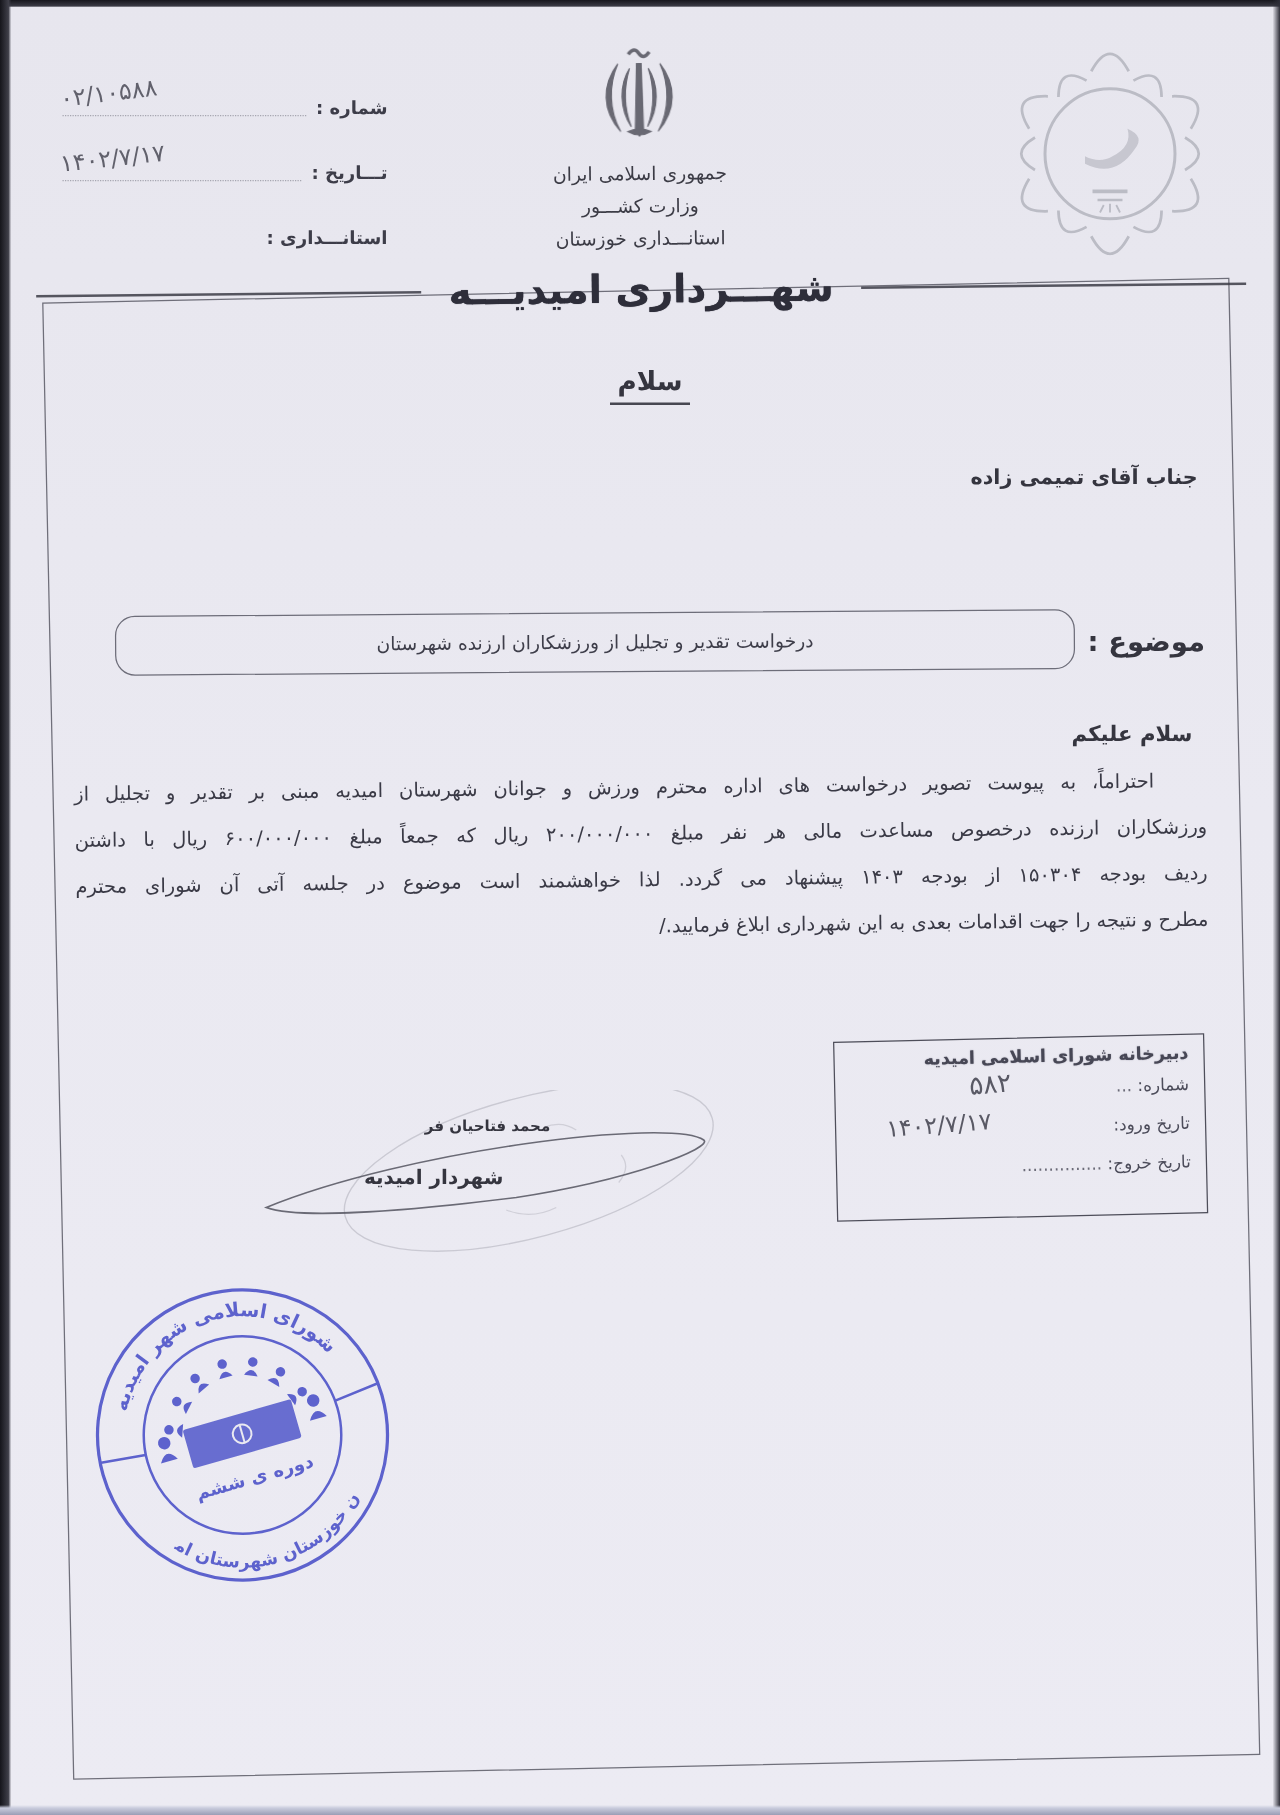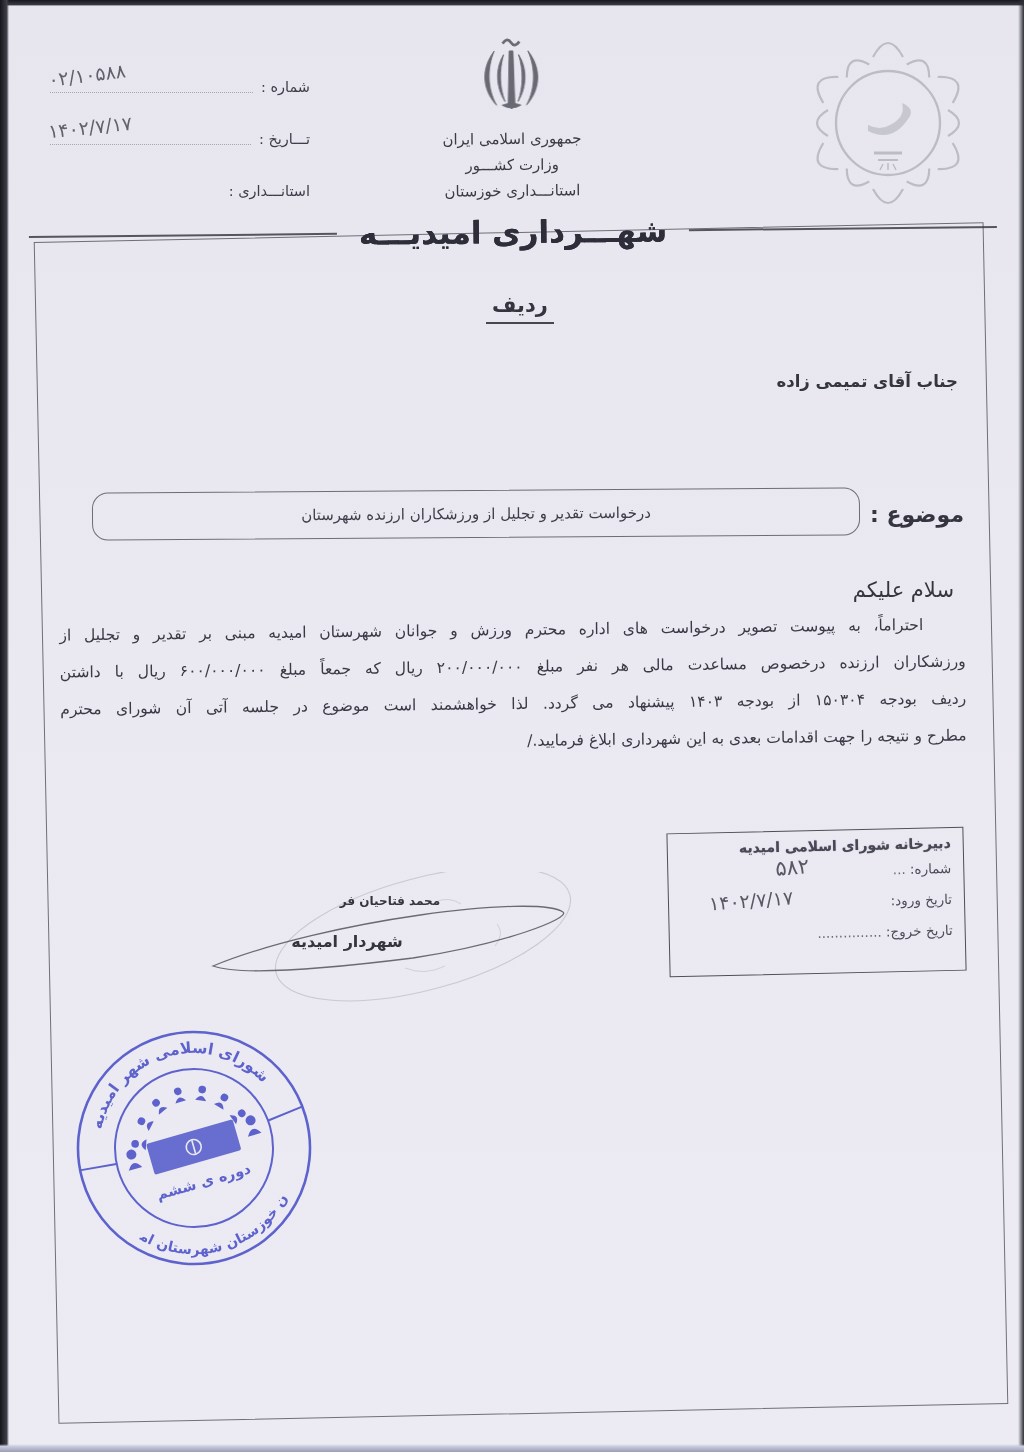--- a/index.html
+++ b/index.html
@@ -28,21 +28,21 @@
   .emblem{display:block;margin:0 auto;opacity:.8;filter:blur(.3px);}
   .hdr .lh-line{font-size:15px;letter-spacing:2px;color:var(--line);margin-top:8px;}
   .title-row{display:flex;align-items:center;margin-top:14px;padding:0 28px;}
   .title-row .rule{flex:1;height:2px;background:#3b3b45;opacity:.85;}
   .muni{font-size:31px;font-weight:bold;letter-spacing:1px;color:#2e2e3a;padding:0 22px;
     text-shadow:0 0 .6px #2e2e3a;}
 
   
   .meta{position:absolute;left:42px;top:76px;width:268px;direction:rtl;}
   .meta .row{display:flex;align-items:center;margin-bottom:30px;position:relative;height:22px;}
-  .meta .lbl{font-size:14.5px;font-weight:normal;letter-spacing:2px;color:#3d3d49;white-space:nowrap;}
+  .meta .lbl{font-size:14.5px;font-weight:bold;letter-spacing:2px;color:#3d3d49;white-space:nowrap;}
   .meta .leader{flex:1;border-bottom:1.5px dotted #8b8b97;margin:0 8px;height:12px;opacity:.7;}
   .hand{color:var(--hand);}
   .meta .val{position:absolute;left:6px;top:-12px;font-size:19px;letter-spacing:3px;transform:rotate(-7deg);opacity:.85;}
   .meta .row.r2 .val{transform:rotate(-6deg);letter-spacing:4px;}
 
   
   .sun-seal{position:absolute;left:793px;top:28px;opacity:.55;filter:blur(.4px);}
   .sun-seal path,.sun-seal circle{stroke:var(--seal-gray);fill:none;}
   .sun-seal .fill{fill:var(--seal-gray);stroke:none;}
 
@@ -57,21 +57,21 @@
   .recipient .r2{font-size:18px;font-weight:bold;margin-top:14px;}
 
   
   .subject{position:absolute;right:60px;left:92px;top:490px;direction:rtl;display:flex;align-items:center;}
   .subject .lbl{font-size:22px;font-weight:bold;white-space:nowrap;margin-left:10px;}
   .subject .box{flex:1;height:48px;border:1.4px solid #6d6d79;border-radius:16px;
     display:flex;align-items:center;justify-content:center;transform:rotate(-.4deg);}
   .subject .box span{font-size:15px;color:#3e3e4a;letter-spacing:.3px;}
 
   
-  .greeting{position:absolute;right:70px;top:578px;font-size:21px;font-weight:normal;direction:rtl;}
+  .greeting{position:absolute;right:70px;top:578px;font-size:17px;font-weight:bold;direction:rtl;}
   .body-par{position:absolute;right:58px;left:60px;top:612px;direction:rtl;
     font-size:15.6px;line-height:37px;color:#3a3a46;transform:rotate(-.7deg);}
   .body-par .bl{text-align:justify;}
   .body-par .jl{text-align-last:justify;}
   .body-par .first{text-indent:42px;}
 
   
   .rbox{position:absolute;left:668px;top:830px;width:297px;height:144px;
     border:1.6px solid #4e4e5a;transform:rotate(-1.3deg);direction:rtl;
     padding:7px 12px 6px;color:#4c4c5a;}
@@ -163,21 +163,21 @@
       <path transform="rotate(330)" d="M -13,-60 Q 0,-82 13,-60"></path>
       <circle r="52" stroke-width="2.4"></circle>
       <path class="fill" d="M -20,8 Q 4,20 20,-4 Q 28,-14 14,-20 Q 18,-6 2,2 Q -8,8 -20,2 Z" opacity=".75"></path>
       <path d="M -14,30 H 14" stroke-width="3"></path>
       <path d="M -10,37 H 10" stroke-width="2"></path>
       <path d="M -8,47 l 3,-6 M 0,47 l 0,-7 M 8,47 l -3,-6" stroke-width="1.5"></path>
     </g>
   </svg>
 
   <div class="doc-title">
-    <span>ردیف</span>
+    <span>سلام</span>
   </div>
 
   <div class="recipient">
     <div class="r1">جناب آقای تمیمی زاده</div>
   </div>
 
   <div class="subject">
     <span class="lbl">موضوع :</span>
     <div class="box">
       <span>درخواست تقدیر و تجلیل از ورزشکاران ارزنده شهرستان</span>

